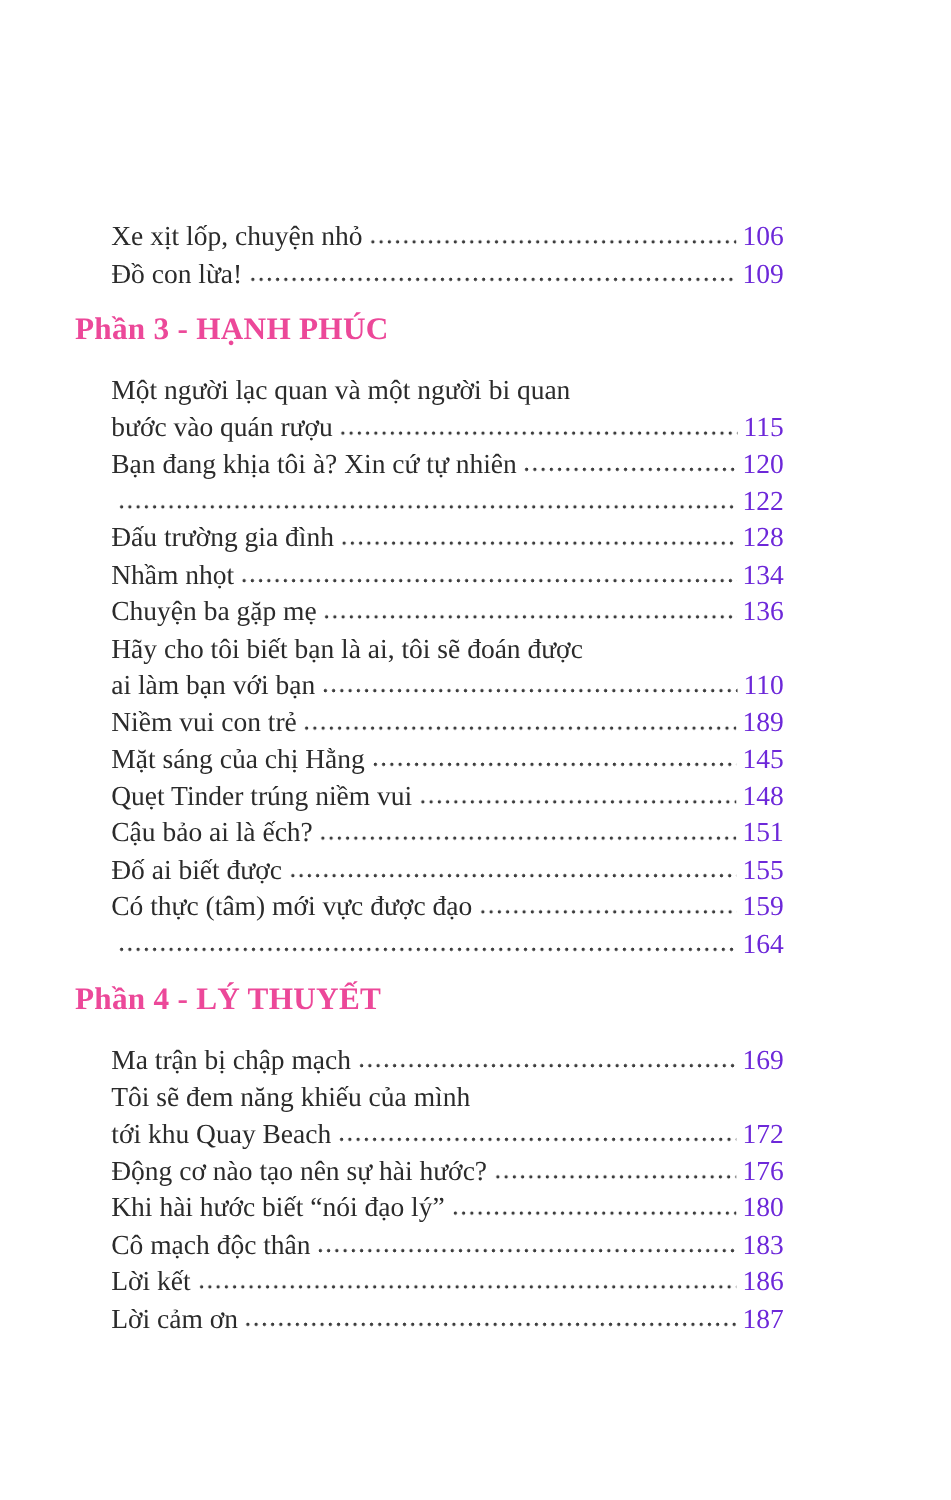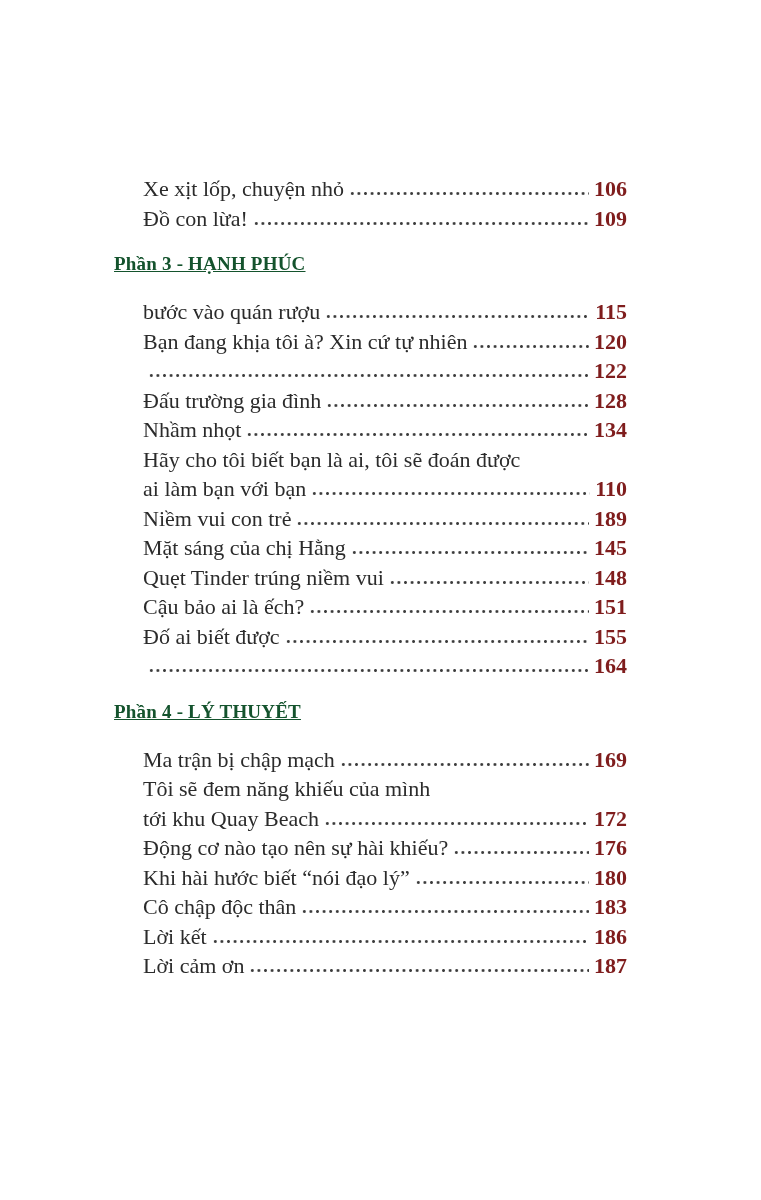--- a/index.html
+++ b/index.html
@@ -11,31 +11,30 @@
     width: 761px;
     height: 1200px;
     overflow: hidden;
     font-family: "Liberation Serif", "DejaVu Serif", serif;
   }
   .page {
     box-sizing: border-box;
     width: 761px;
     height: 1200px;
     background: #ffffff;
-    padding: 174px 134px 0 114px;
+    padding: 174px 134px 0 60px;
   }
   .section-heading {
-    font-size: 19px;
+    font-size: 25px;
     line-height: 30px;
     font-weight: 700;
-    color: #14532d;
+    color: #ec4899;
     margin: 16px 0 18px 0;
     letter-spacing: 0.2px;
     white-space: nowrap;
-    text-decoration: underline;
   }
   .section:first-child .section-heading { margin-top: 0; }
   .toc-line {
     display: flex;
     align-items: baseline;
     margin-left: 29px;
     font-size: 22px;
     line-height: 29.5px;
     height: 29.5px;
     color: #2b2b2b;
@@ -50,22 +49,21 @@
     height: 5px;
     margin: 0 5px 0 5px;
     background-image: radial-gradient(circle, #3c3c3c 1.25px, rgba(0,0,0,0) 1.55px);
     background-size: 6.6px 5px;
     background-repeat: repeat-x;
     background-position: left bottom;
     min-width: 10px;
   }
   .page-number {
     flex: 0 0 auto;
-    color: #7f1d1d;
-    font-weight: bold;
+    color: #6d28d9;
   }
 </style>
 </head>
 <body>
 
 <div class="page">
   <div id="toc">
       <div class="section">
         <div class="toc-line">
           <span class="toc-title">Xe xịt lốp, chuyện nhỏ</span>
@@ -74,20 +72,23 @@
         </div>
         <div class="toc-line">
           <span class="toc-title">Đồ con lừa!</span>
           <span class="dot-leader"></span>
           <span class="page-number">109</span>
         </div>
       </div>
       <div class="section">
         <h2 class="section-heading">Phần 3 - HẠNH PHÚC</h2>
         <div class="toc-line">
+          <span class="toc-title">Một người lạc quan và một người bi quan</span>
+        </div>
+        <div class="toc-line">
           <span class="toc-title">bước vào quán rượu</span>
           <span class="dot-leader"></span>
           <span class="page-number">115</span>
         </div>
         <div class="toc-line">
           <span class="toc-title">Bạn đang khịa tôi à? Xin cứ tự nhiên</span>
           <span class="dot-leader"></span>
           <span class="page-number">120</span>
         </div>
         <div class="toc-line">
@@ -98,20 +99,25 @@
           <span class="toc-title">Đấu trường gia đình</span>
           <span class="dot-leader"></span>
           <span class="page-number">128</span>
         </div>
         <div class="toc-line">
           <span class="toc-title">Nhầm nhọt</span>
           <span class="dot-leader"></span>
           <span class="page-number">134</span>
         </div>
         <div class="toc-line">
+          <span class="toc-title">Chuyện ba gặp mẹ</span>
+          <span class="dot-leader"></span>
+          <span class="page-number">136</span>
+        </div>
+        <div class="toc-line">
           <span class="toc-title">Hãy cho tôi biết bạn là ai, tôi sẽ đoán được</span>
         </div>
         <div class="toc-line">
           <span class="toc-title">ai làm bạn với bạn</span>
           <span class="dot-leader"></span>
           <span class="page-number">110</span>
         </div>
         <div class="toc-line">
           <span class="toc-title">Niềm vui con trẻ</span>
           <span class="dot-leader"></span>
@@ -129,20 +135,25 @@
         </div>
         <div class="toc-line">
           <span class="toc-title">Cậu bảo ai là ếch?</span>
           <span class="dot-leader"></span>
           <span class="page-number">151</span>
         </div>
         <div class="toc-line">
           <span class="toc-title">Đố ai biết được</span>
           <span class="dot-leader"></span>
           <span class="page-number">155</span>
+        </div>
+        <div class="toc-line">
+          <span class="toc-title">Có thực (tâm) mới vực được đạo</span>
+          <span class="dot-leader"></span>
+          <span class="page-number">159</span>
         </div>
         <div class="toc-line">
           <span class="dot-leader"></span>
           <span class="page-number">164</span>
         </div>
       </div>
       <div class="section">
         <h2 class="section-heading">Phần 4 - LÝ THUYẾT</h2>
         <div class="toc-line">
           <span class="toc-title">Ma trận bị chập mạch</span>
@@ -151,31 +162,31 @@
         </div>
         <div class="toc-line">
           <span class="toc-title">Tôi sẽ đem năng khiếu của mình</span>
         </div>
         <div class="toc-line">
           <span class="toc-title">tới khu Quay Beach</span>
           <span class="dot-leader"></span>
           <span class="page-number">172</span>
         </div>
         <div class="toc-line">
-          <span class="toc-title">Động cơ nào tạo nên sự hài khiếu?</span>
+          <span class="toc-title">Động cơ nào tạo nên sự hài hước?</span>
           <span class="dot-leader"></span>
           <span class="page-number">176</span>
         </div>
         <div class="toc-line">
           <span class="toc-title">Khi hài hước biết “nói đạo lý”</span>
           <span class="dot-leader"></span>
           <span class="page-number">180</span>
         </div>
         <div class="toc-line">
-          <span class="toc-title">Cô chập độc thân</span>
+          <span class="toc-title">Cô mạch độc thân</span>
           <span class="dot-leader"></span>
           <span class="page-number">183</span>
         </div>
         <div class="toc-line">
           <span class="toc-title">Lời kết</span>
           <span class="dot-leader"></span>
           <span class="page-number">186</span>
         </div>
         <div class="toc-line">
           <span class="toc-title">Lời cảm ơn</span>

